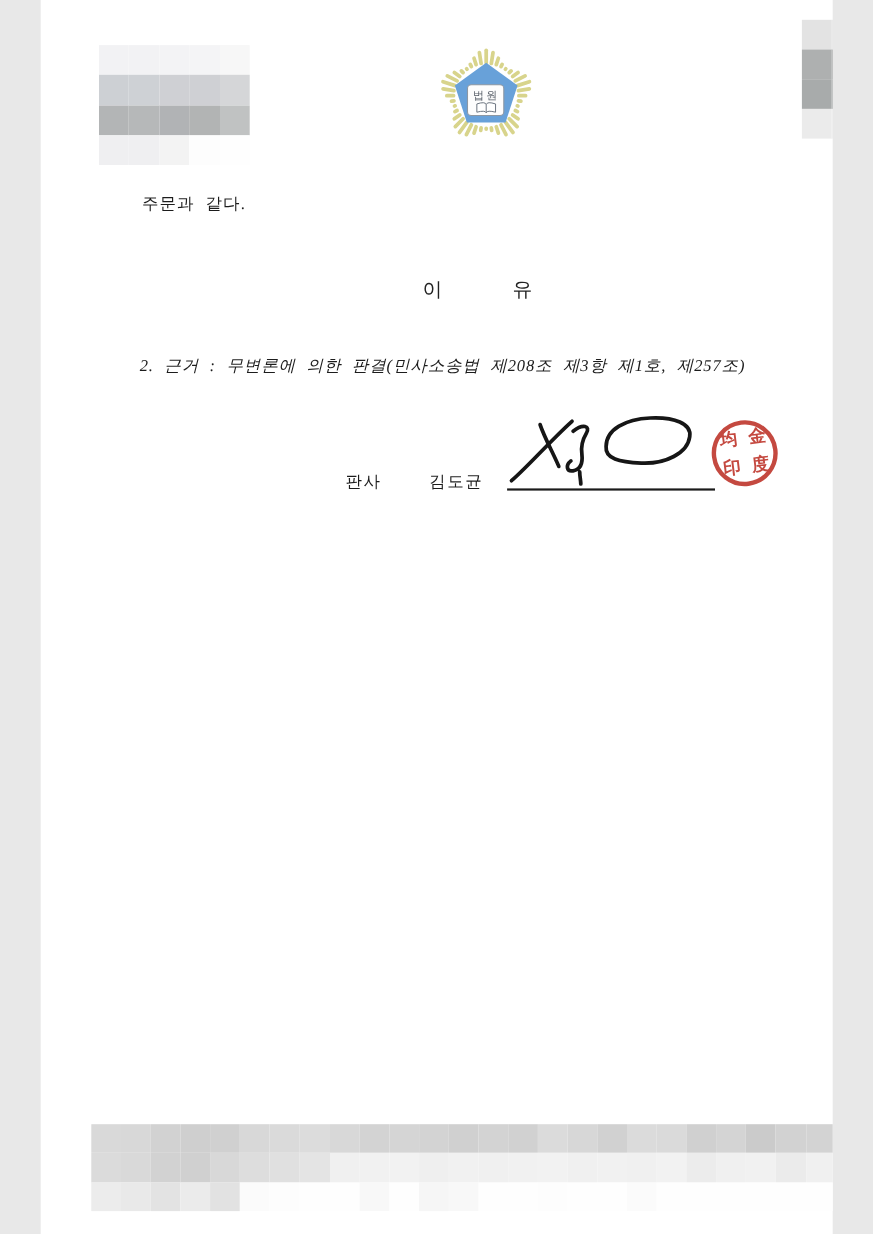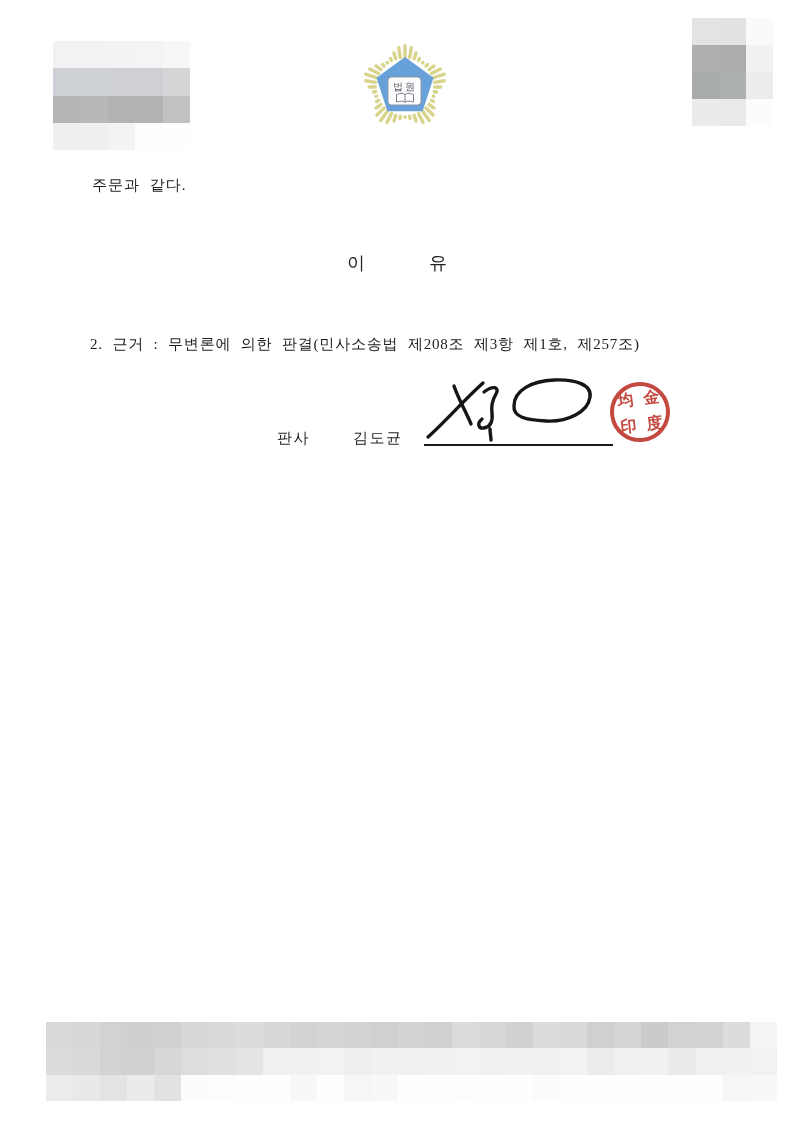--- a/index.html
+++ b/index.html
@@ -1,18 +1,18 @@
 <!DOCTYPE html>
 <html><head>
 <meta charset="utf-8">
 <style>
   html,body{margin:0;padding:0;background:#e8e8e8;}
   .page{
     position:relative;
-    width:794px;height:1122px;
+    width:720px;height:1122px;
     margin:0 auto;
     background:#ffffff;
     overflow:hidden;
     font-family:"Liberation Serif","DejaVu Serif",serif;
     color:#1c1c1c;
   }
   .abs{position:absolute;}
   .redaction{
     position:absolute;
     display:flex;
@@ -28,21 +28,21 @@
     left:0;top:251px;width:794px;
     display:flex;justify-content:center;gap:64px;
     font-size:18px;color:#222;
   }
   .reason-item{
     left:90px;
     font-size:15px;letter-spacing:0.8px;word-spacing:5px;
     white-space:nowrap;
   }
   .reason-item-1{top:291px;}
-  .reason-item-2{top:335px;}
+  .reason-item-2{top:323px;font-style:italic;}
   .judge-row{
     left:277px;top:429px;
     display:flex;gap:43px;
     font-size:15px;letter-spacing:1.5px;
     white-space:nowrap;
   }
   .signature-svg{left:420px;top:372px;}
   .sig-underline{
     left:424px;top:444px;width:189px;height:2px;
     background:#1b1b1b;

